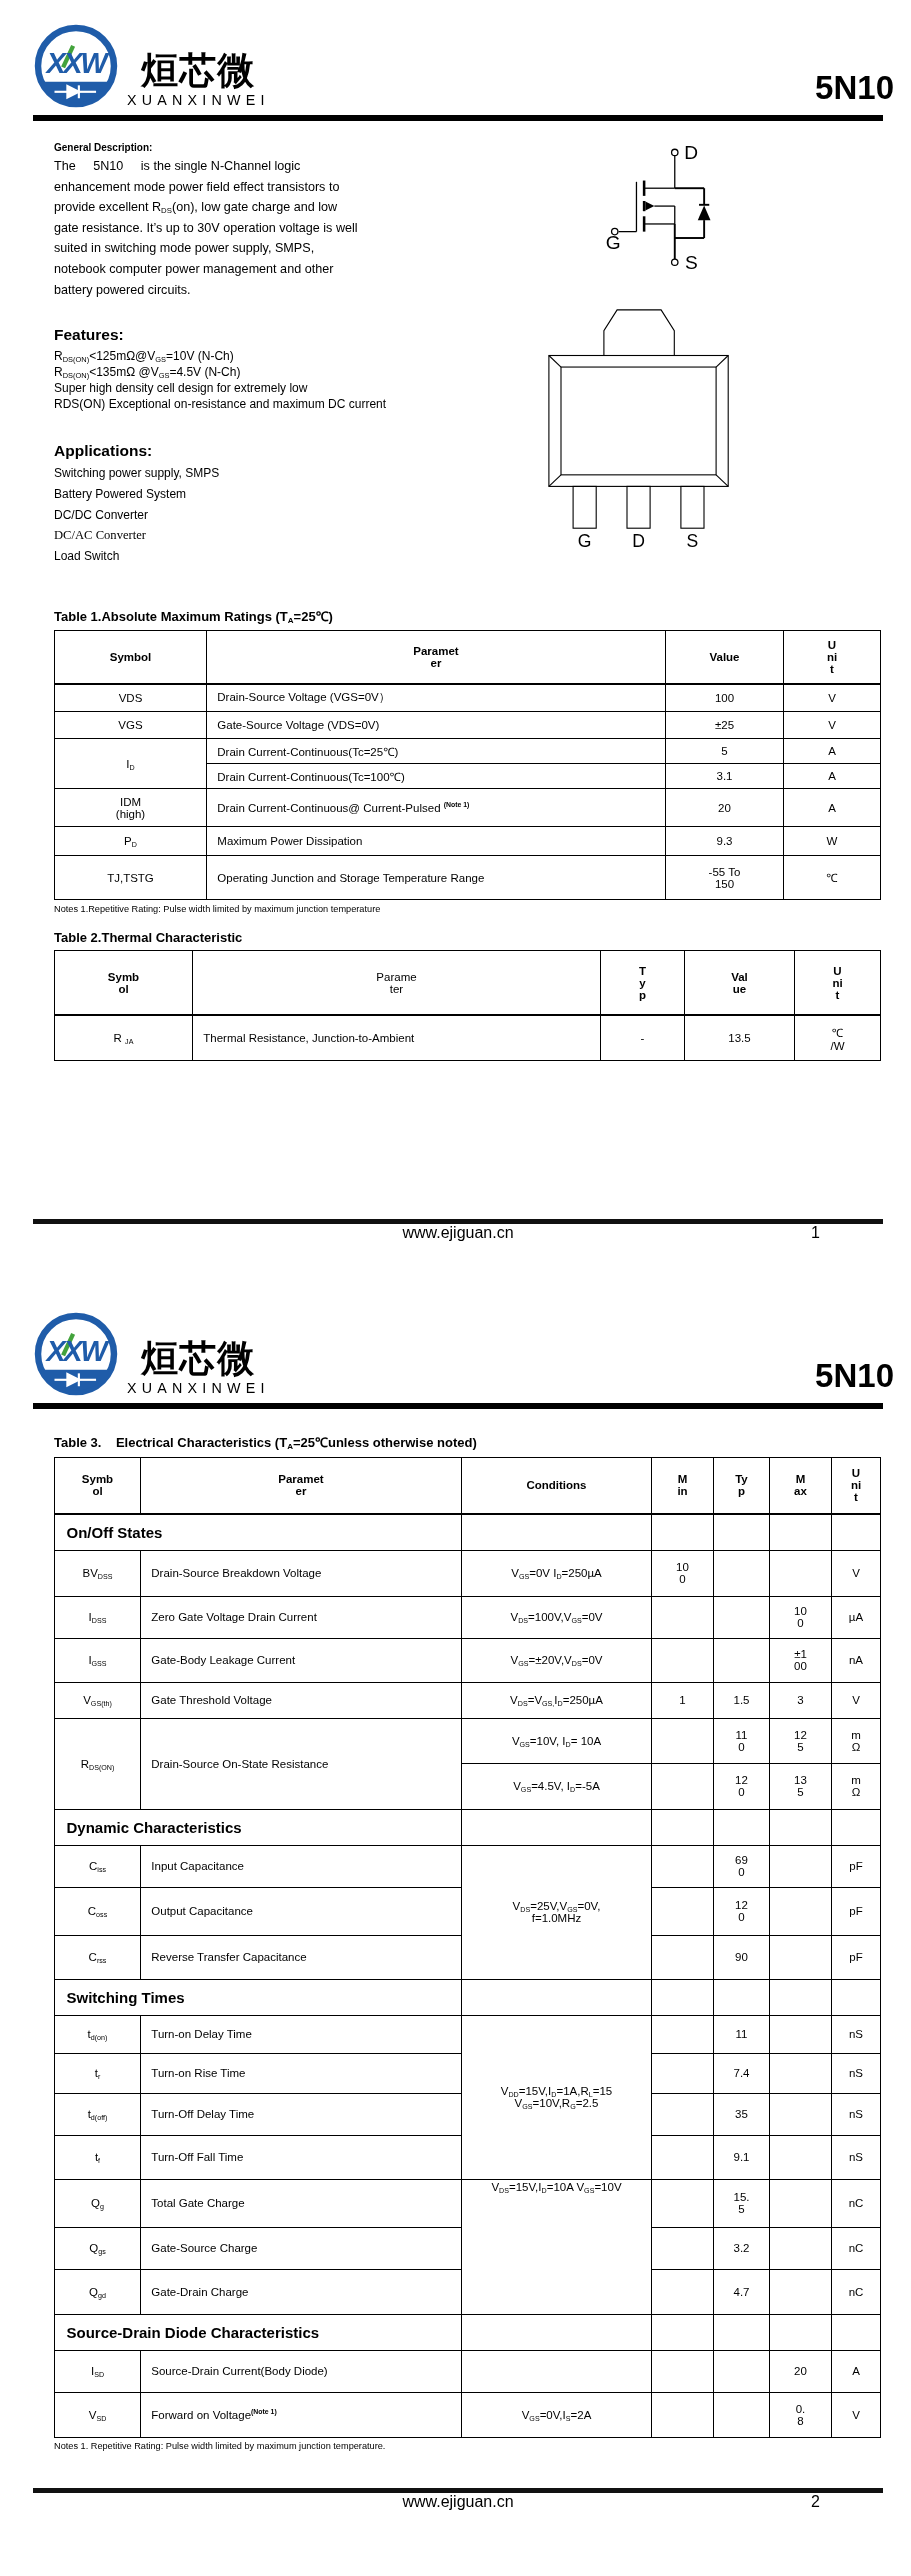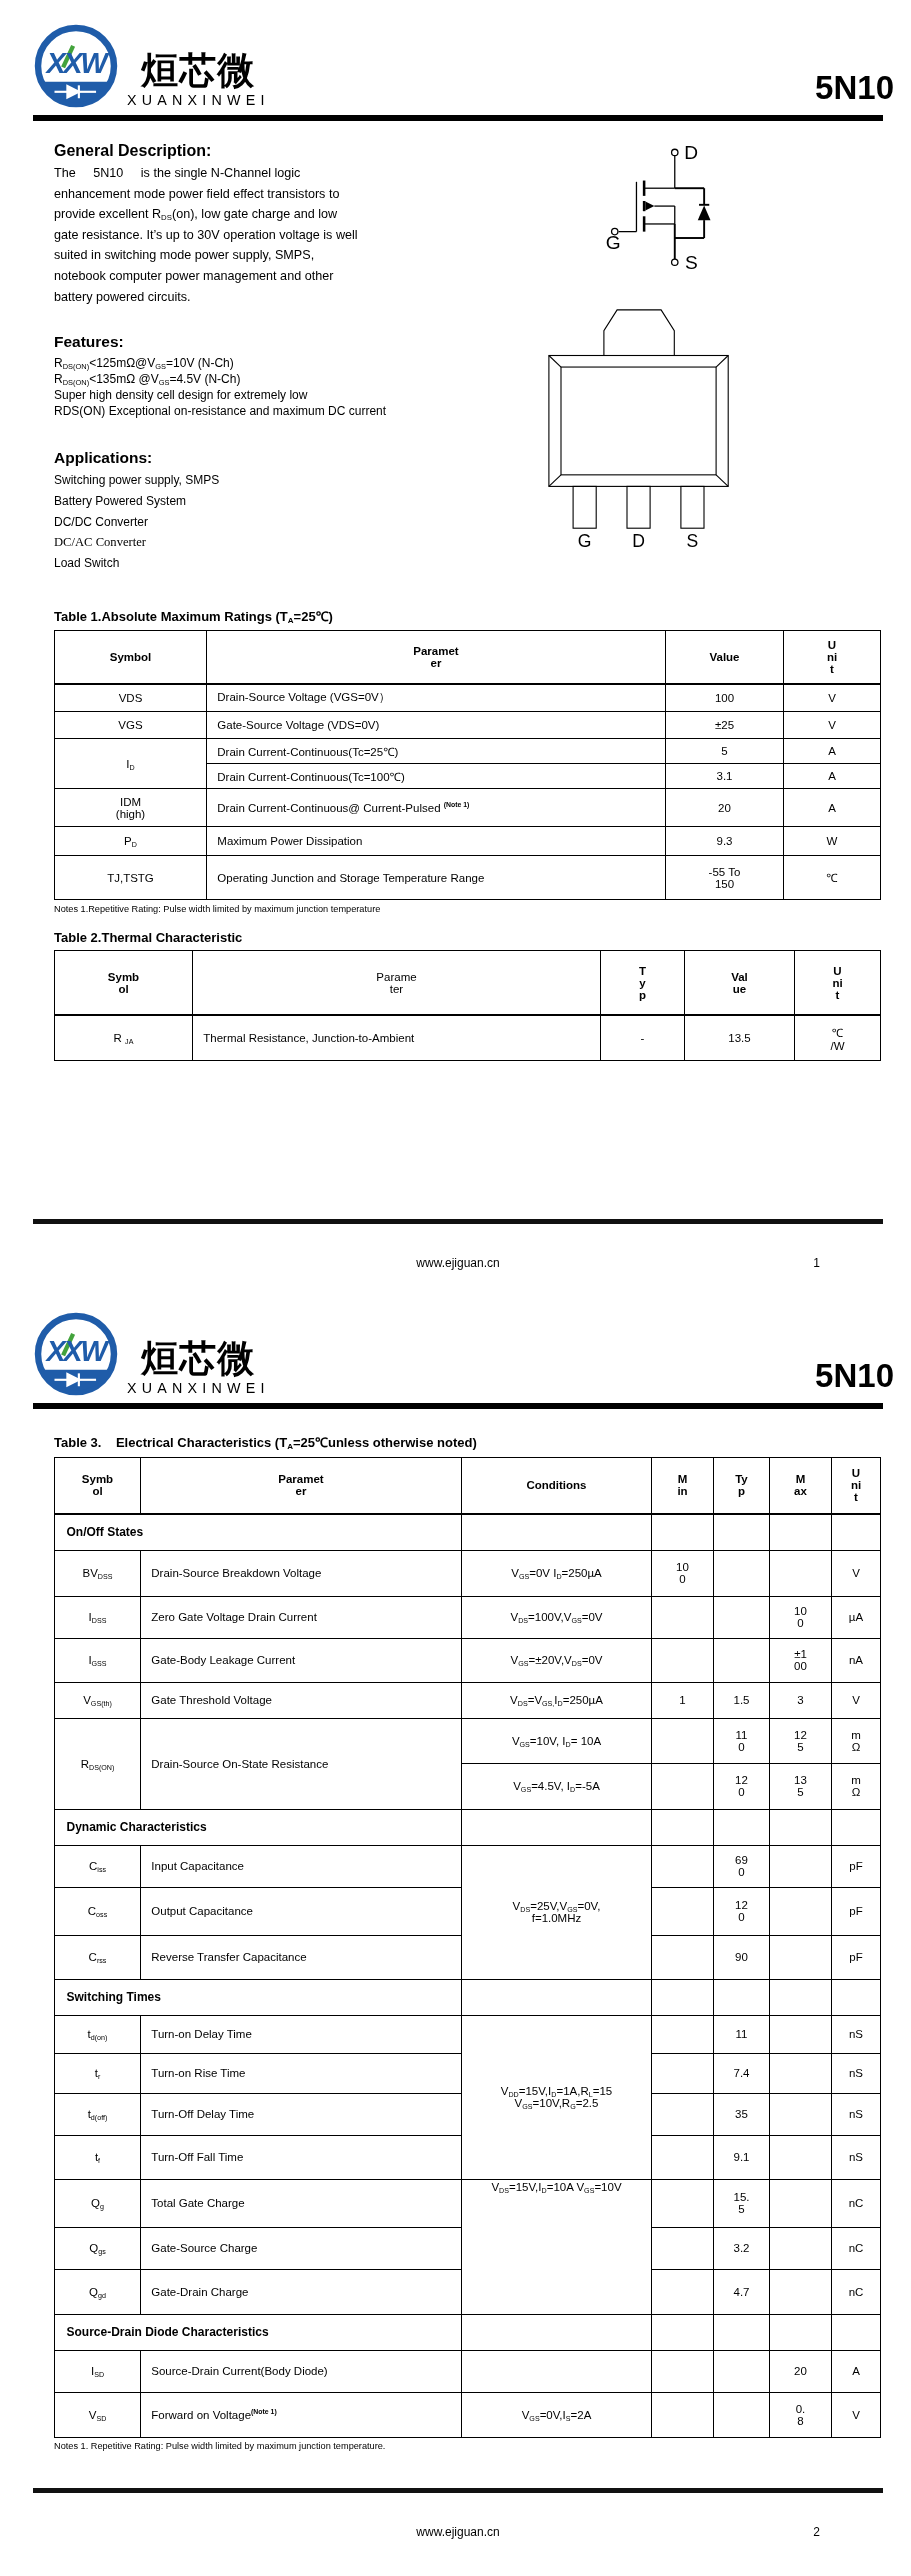--- a/index.html
+++ b/index.html
@@ -12,58 +12,58 @@
   .logo-mark{width:86px;height:86px;}
   .logo-text{display:flex;flex-direction:column;justify-content:flex-end;padding-bottom:1.1px;align-items:center;}
   .brand-cn{font-size:37px;font-weight:bold;letter-spacing:1.1px;line-height:1.05;}
   .brand-en{font-size:14.3px;letter-spacing:5.2px;font-weight:500;margin-top:1.1px;}
   .part-number{font-size:33px;font-weight:bold;padding-bottom:2.3px;}
   .rule{height:6.3px;background:#000;margin:5.7px 29px 0 33px;}
   
   .p1-columns{display:flex;margin:20.6px 29px 0 54px;height:429px;}
   .left-col{width:453px;}
   .right-col{width:344px;}
-  .sec-title{font-size:16px;font-weight:bold;margin:0 0 3.4px 0;}
+  .sec-title{font-size:10px;font-weight:bold;margin:0 0 3.4px 0;}
   .desc-body{font-size:12.6px;line-height:20.6px;margin:2.3px 0 0 0;}
   .feat-title{margin-top:26px;font-size:15.5px;}
   .feat-line{font-size:12px;line-height:16px;}
   .apps-title{margin-top:30px;font-size:15.5px;margin-bottom:6.9px;}
   .app-line{font-size:12px;line-height:14.3px;margin-bottom:6.3px;}
   .app-serif{font-family:"Liberation Serif", serif;font-size:12.6px;}
   
   .tbl-title{font-size:13px;font-weight:bold;margin:0 0 5.7px 54px;}
   table{border-collapse:collapse;table-layout:fixed;width:825px;margin-left:54px;
     border:1.7px solid #000;}
   td,th{border:1.1px solid #000;font-size:11.5px;text-align:center;vertical-align:middle;
     white-space:pre-line;padding:1.1px 1.7px;font-weight:normal;overflow:hidden;}
   th{font-weight:bold;}
   th.nb{font-weight:normal;}
   thead th{border-bottom:2.3px solid #000;}
   td.pl{text-align:left;padding-left:10.3px;white-space:normal;}
   tr.sec td{border-top:1.7px solid #000;border-bottom:1.7px solid #000;}
-  td.secl{text-align:left;padding-left:11.5px;font-weight:bold;font-size:12px;white-space:normal;margin-top:40px;}
+  td.secl{text-align:left;padding-left:11.5px;font-weight:bold;font-size:15px;white-space:normal;margin-top:40px;}
   td.vtop{vertical-align:top;}
   sub{font-size:62%;vertical-align:-0.3em;line-height:0;}
   sup{font-size:60%;vertical-align:super;line-height:0;}
   sup.b,sup b{font-weight:bold;}
   .note{font-size:9.2px;margin:3.4px 0 0 54px;}
   
   .t1 thead tr{height:53px;} .t1 .r48{height:27.5px;} .t1 .r44{height:25px;}
   .t1 .r66{height:38px;} .t1 .r50{height:29px;} .t1 .r76{height:44px;}
   .t2 thead tr{height:64px;} .t2 .r80{height:46px;}
   .t3 thead tr{height:57px;}
   .t3 tr.sec{height:36px;}
   .t3 .h80{height:46px;} .t3 .h74{height:42px;} .t3 .h76{height:44px;}
   .t3 .h62{height:36px;} .t3 .h78{height:45px;} .t3 .h84{height:48px;}
   .t3 .h66{height:38px;} .t3 .h70{height:40px;}
   
   .footer{position:absolute;left:33px;right:29px;}
   .p1 .footer{top:1219px;} .p2 .footer{top:1200px;}
   .frule{height:5.2px;background:#111;}
-  .frow{position:relative;margin-top:32px;font-size:12px;}
+  .frow{position:relative;margin-top:0;font-size:16px;}
   .site{text-align:center;}
   .pgno{position:absolute;right:63px;top:0;}
   svg text{font-family:"Liberation Sans", sans-serif;}
 </style>
 </head>
 <body>
 
 <div class="page p1">
   <div class="hdr">
     <div class="logo-wrap">

